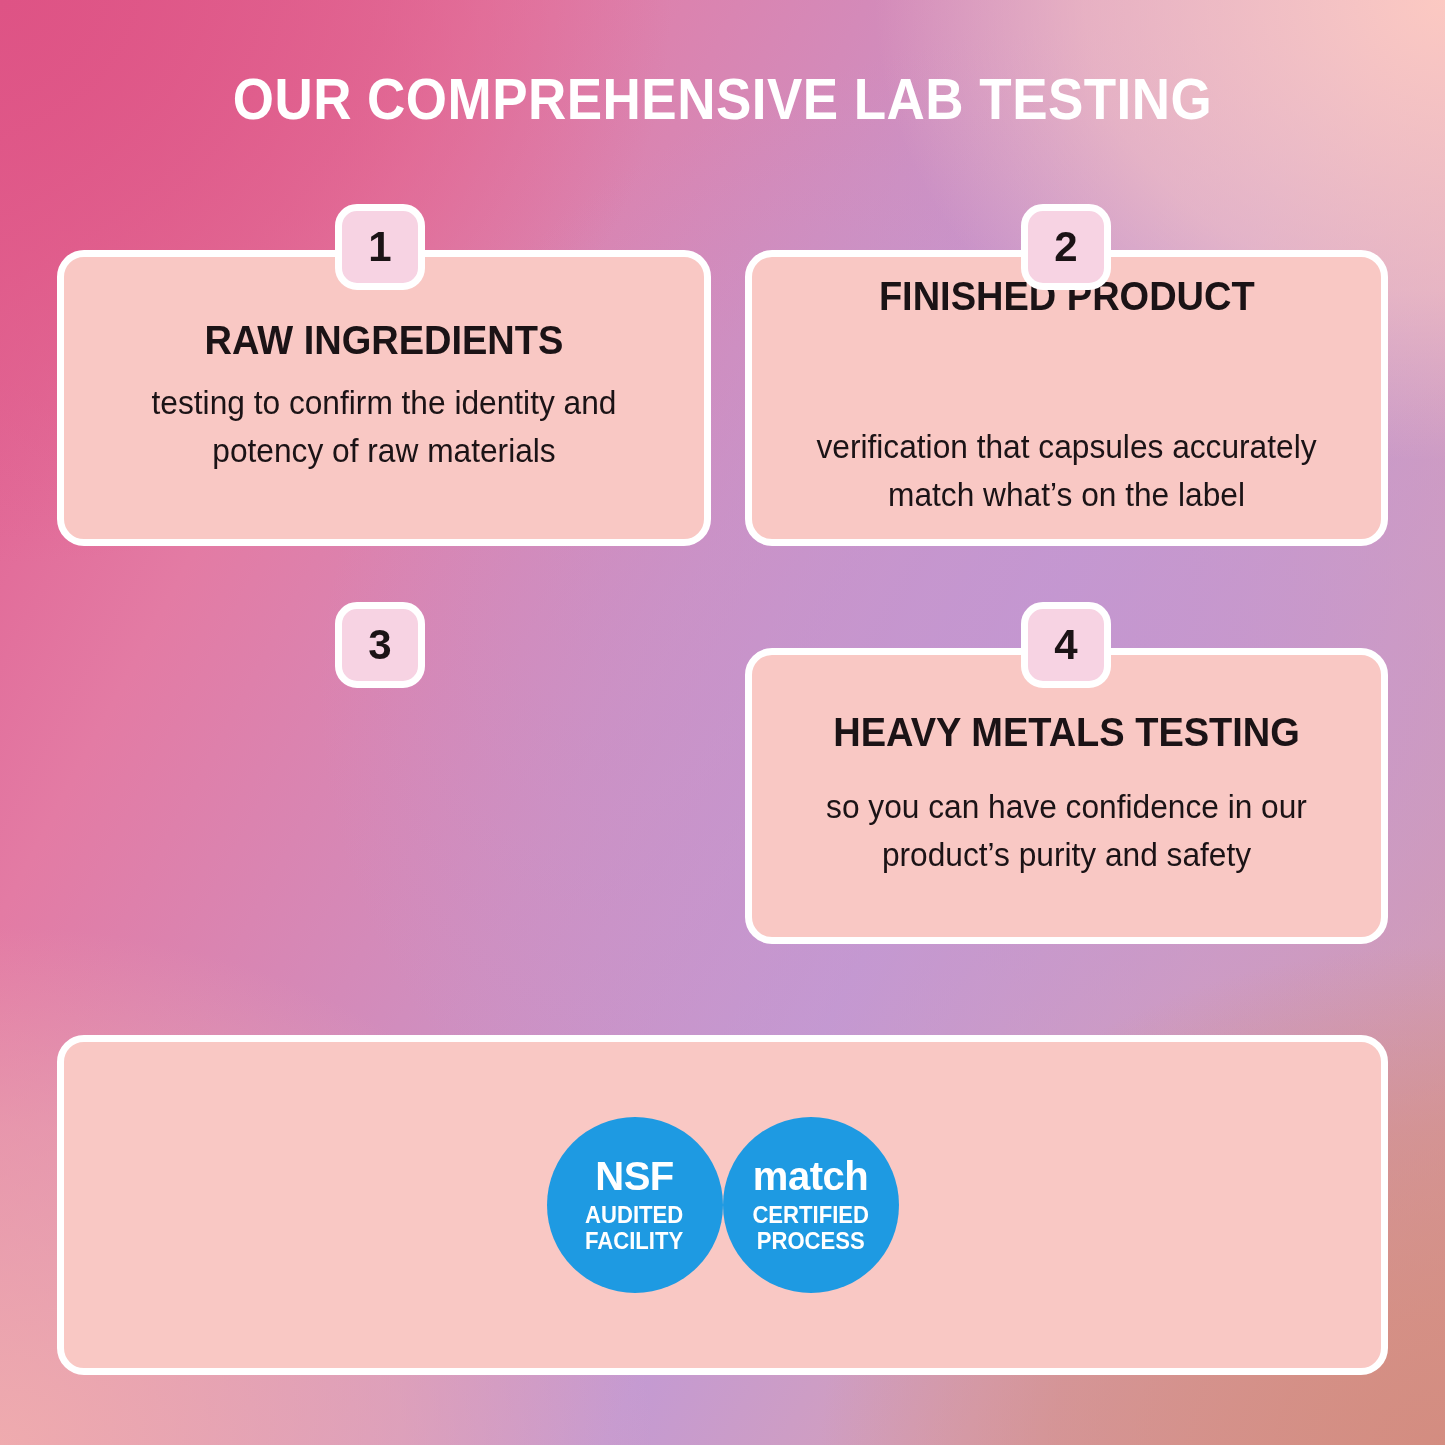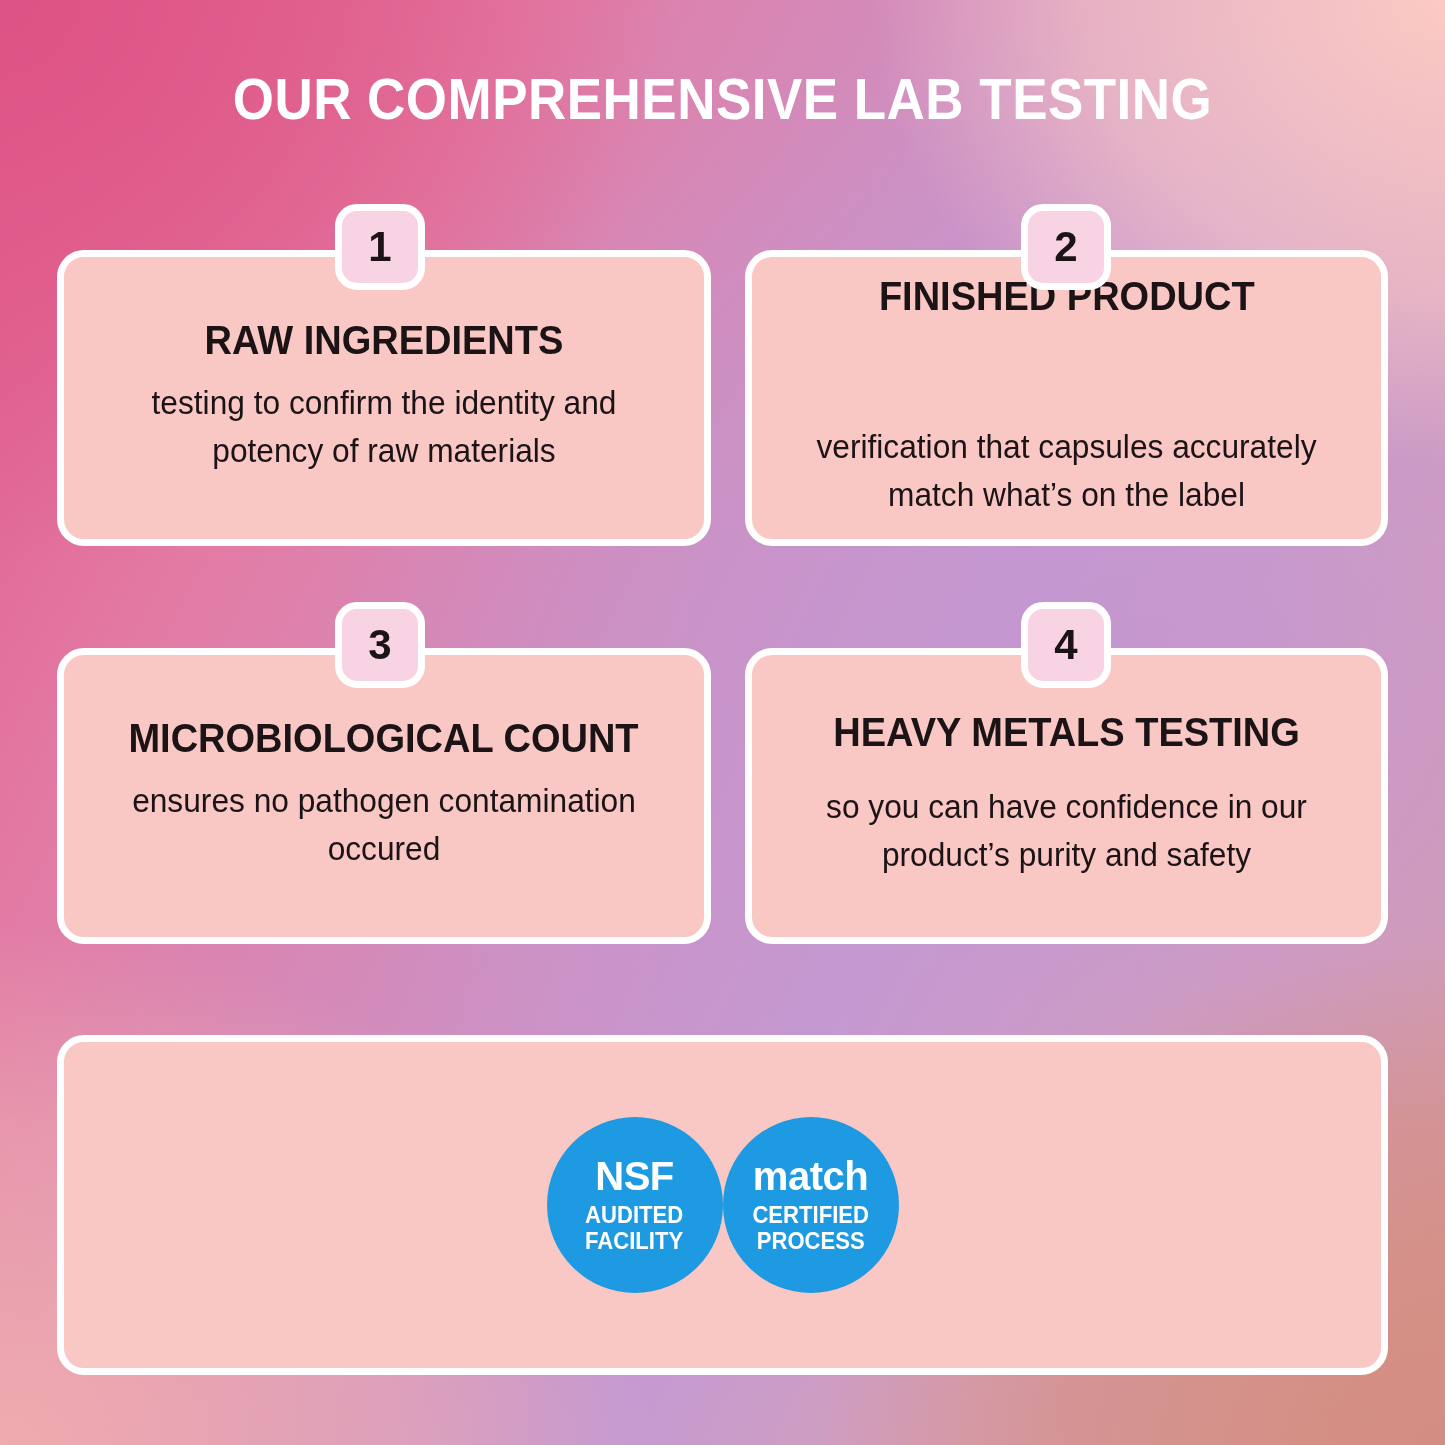--- a/index.html
+++ b/index.html
@@ -197,24 +197,20 @@
   </div>
 
   <div class="card c2">
     <div class="card-heading">FINISHED PRODUCT</div>
     <div class="card-body">verification that capsules accurately match what’s on the label</div>
   </div>
   <div class="badge b2">
     <span>2</span>
   </div>
 
-  <div class="card c3">
-    <div class="card-heading">MICROBIOLOGICAL COUNT</div>
-    <div class="card-body">ensures no pathogen contamination occured</div>
-  </div>
   <div class="badge b3">
     <span>3</span>
   </div>
 
   <div class="card c4">
     <div class="card-heading">HEAVY METALS TESTING</div>
     <div class="card-body">so you can have confidence in our product’s purity and safety</div>
   </div>
   <div class="badge b4">
     <span>4</span>

